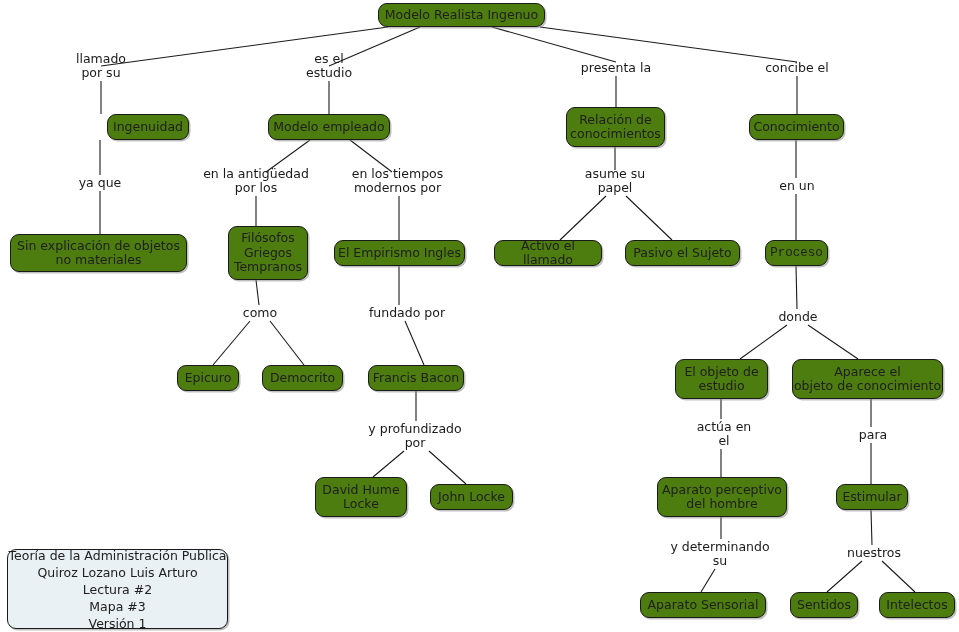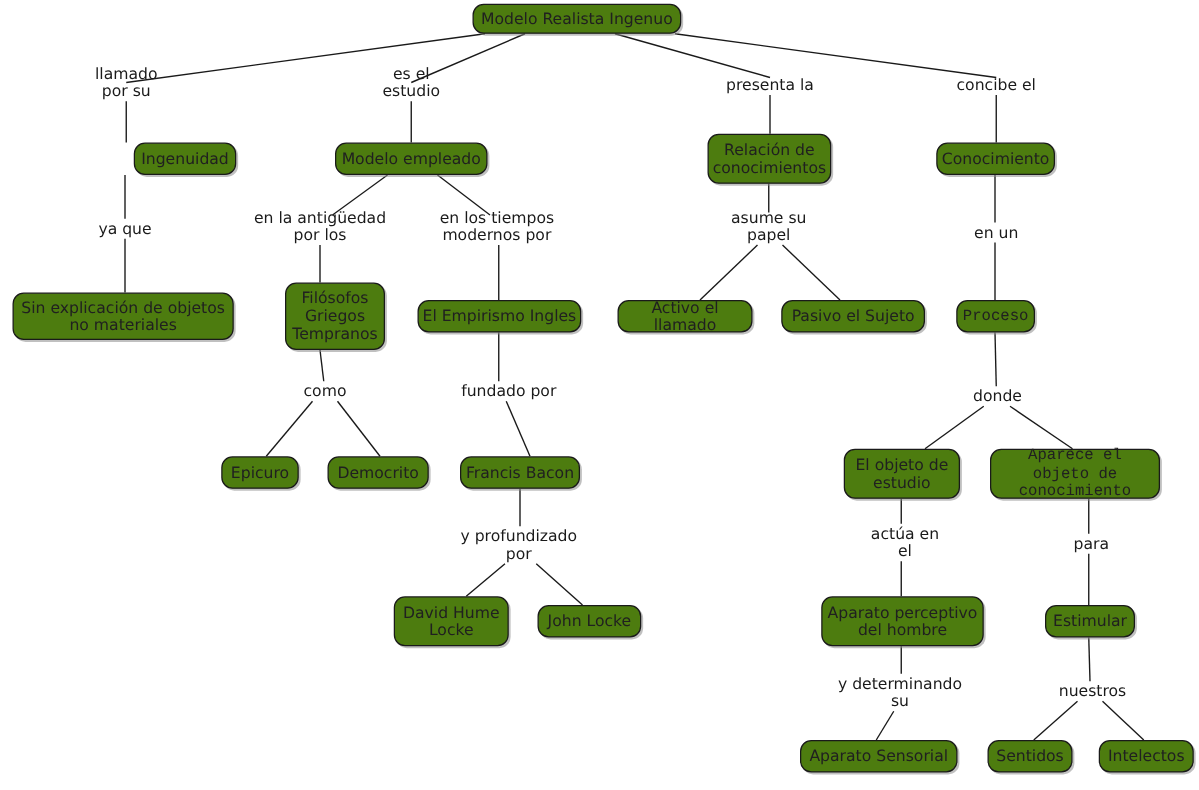--- a/index.html
+++ b/index.html
@@ -134,21 +134,21 @@
 Tempranos</div>
       <div class="node" style="left: 334px; top: 240px; width: 131px; height: 26px;">El Empirismo Ingles</div>
       <div class="node" style="left: 494px; top: 240px; width: 108px; height: 26px;">Activo el llamado</div>
       <div class="node" style="left: 625px; top: 240px; width: 115px; height: 26px;">Pasivo el Sujeto</div>
       <div class="node" style="left: 765px; top: 240px; width: 63px; height: 26px; font-family: Liberation Mono, monospace;">Proceso</div>
       <div class="node" style="left: 177px; top: 365px; width: 62px; height: 26px;">Epicuro</div>
       <div class="node" style="left: 262px; top: 365px; width: 81px; height: 26px;">Democrito</div>
       <div class="node" style="left: 368px; top: 365px; width: 96px; height: 26px;">Francis Bacon</div>
       <div class="node" style="left: 675px; top: 359px; width: 93px; height: 40px;">El objeto de
 estudio</div>
-      <div class="node" style="left: 792px; top: 359px; width: 136px; height: 40px; font-family: Liberation Mono, monospace;">Aparece el
+      <div class="node" style="left: 792px; top: 359px; width: 151px; height: 40px;">Aparece el
 objeto de conocimiento</div>
       <div class="node" style="left: 315px; top: 477px; width: 92px; height: 40px;">David Hume
 Locke</div>
       <div class="node" style="left: 430px; top: 484px; width: 83px; height: 26px;">John Locke</div>
       <div class="node" style="left: 657px; top: 477px; width: 130px; height: 40px;">Aparato perceptivo
 del hombre</div>
       <div class="node" style="left: 836px; top: 484px; width: 72px; height: 26px;">Estimular</div>
       <div class="node" style="left: 640px; top: 592px; width: 126px; height: 26px;">Aparato Sensorial</div>
       <div class="node" style="left: 790px; top: 592px; width: 68px; height: 26px;">Sentidos</div>
       <div class="node" style="left: 879px; top: 592px; width: 76px; height: 26px;">Intelectos</div>
@@ -172,14 +172,19 @@
       <div class="linklabel" style="left: 359px; top: 421px; width: 112px; height: 30px;">y profundizado
 por</div>
       <div class="linklabel" style="left: 686px; top: 419px; width: 76px; height: 30px;">actúa en
 el</div>
       <div class="linklabel" style="left: 851px; top: 427px; width: 44px; height: 16px;">para</div>
       <div class="linklabel" style="left: 661px; top: 539px; width: 118px; height: 30px;">y determinando
 su</div>
       <div class="linklabel" style="left: 838px; top: 545px; width: 72px; height: 16px;">nuestros</div>
     </div>
 
+  <div class="legend-node" id="legend-box" style="left: 7px; top: 549px; width: 221px; height: 80px;">Teoría de la Administración Publica
+Quiroz Lozano Luis Arturo
+Lectura #2
+Mapa #3
+Versión 1</div>
 
 </div>
 
 </body></html>

